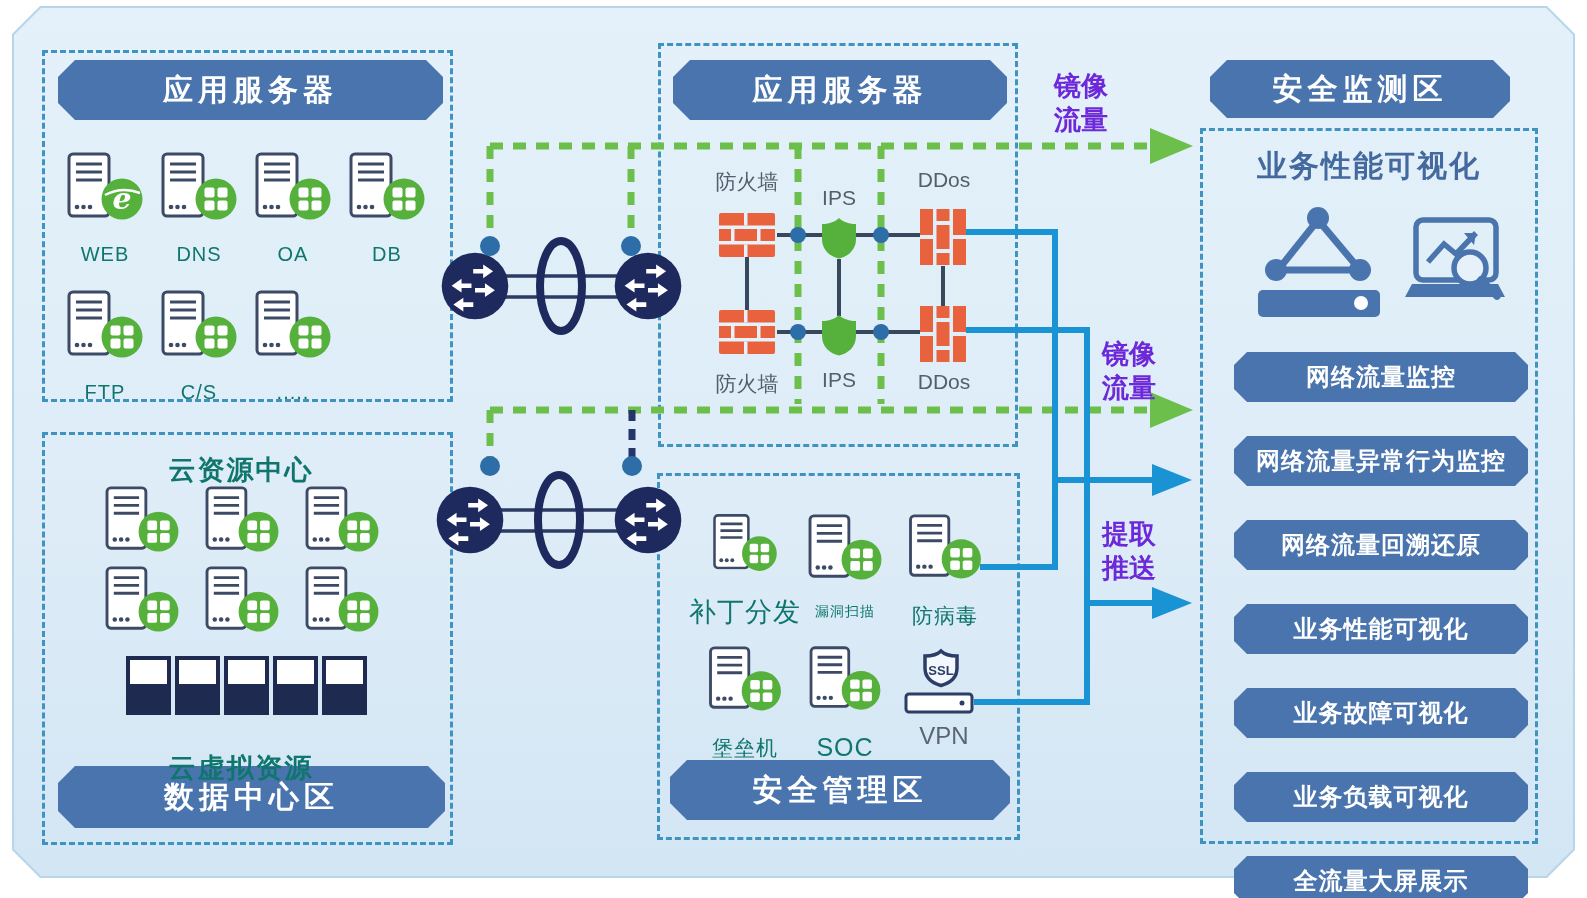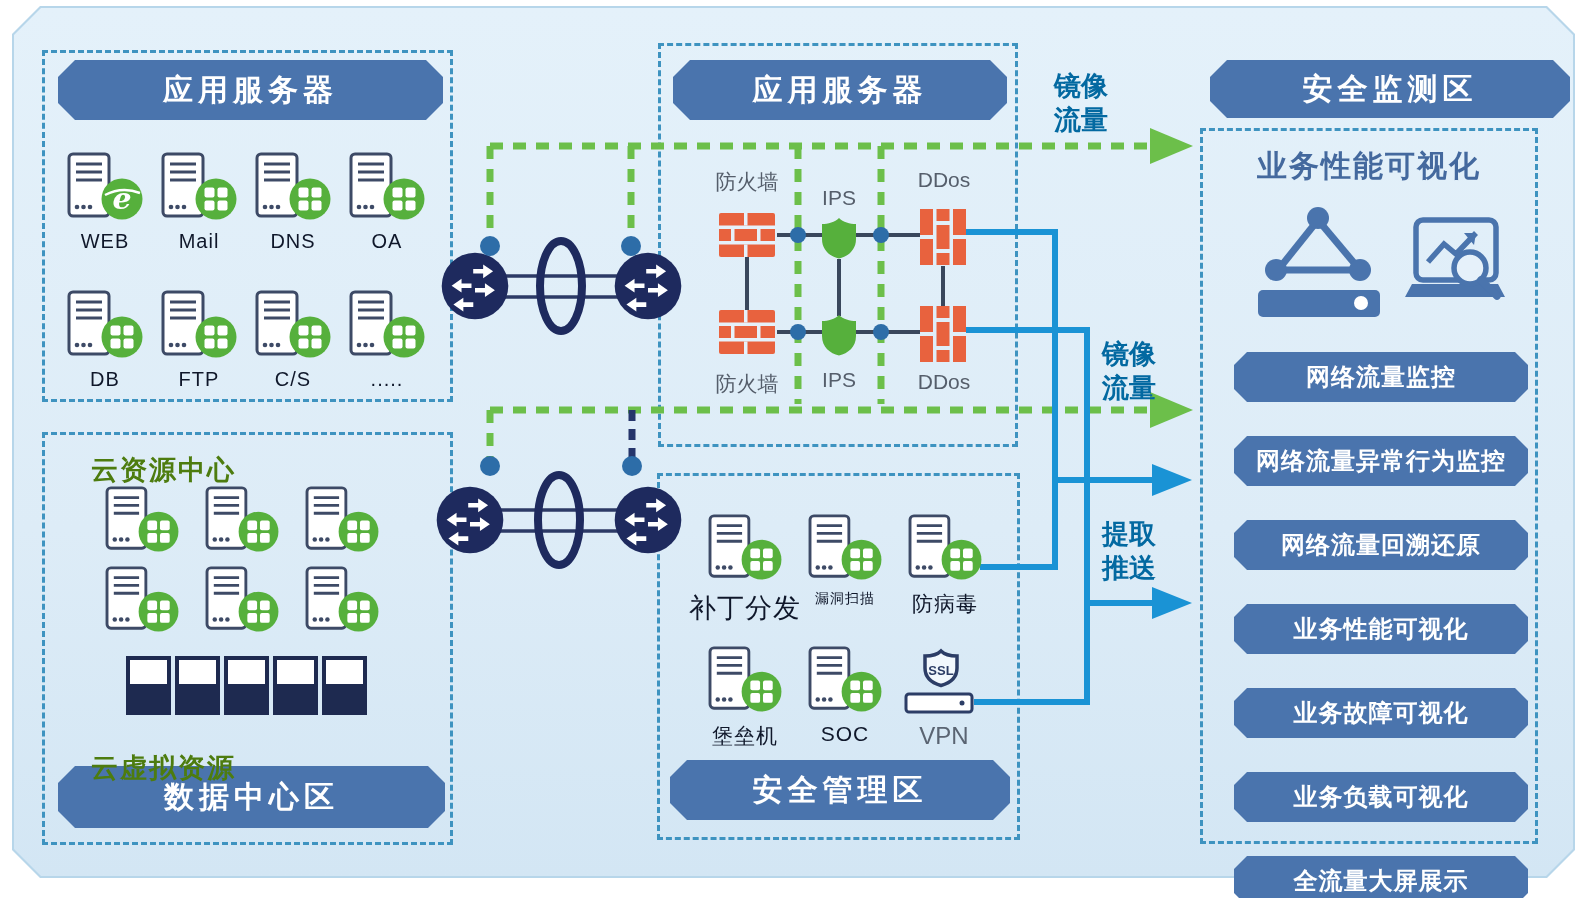--- a/index.html
+++ b/index.html
@@ -19,27 +19,27 @@
     clip-path:polygon(27px 0,calc(100% - 27px) 0,100% 27px,100% calc(100% - 27px),calc(100% - 27px) 100%,27px 100%,0 calc(100% - 27px),0 27px);
   }
   .zone{position:absolute;border:3px dashed #3e93c0;}
   .banner{
     position:absolute;background:#4a74ad;color:#fff;font-weight:bold;
     display:flex;align-items:center;justify-content:center;
     letter-spacing:5px;font-size:30px;
     clip-path:polygon(17px 0,calc(100% - 17px) 0,100% 17px,100% calc(100% - 17px),calc(100% - 17px) 100%,17px 100%,0 calc(100% - 17px),0 17px);
   }
   .wires{position:absolute;left:0;top:0;width:1587px;height:898px;pointer-events:none;}
-  .subtitle{position:absolute;font-weight:bold;color:#4d7c0f;font-size:27px;letter-spacing:2px;}
+  .subtitle{position:absolute;text-align:center;font-weight:bold;color:#0f766e;font-size:27px;letter-spacing:2px;}
   .dev-label{position:absolute;text-align:center;color:#555e6b;font-size:21px;}
-  .flow-label{position:absolute;text-align:center;color:#0369a1;font-weight:bold;font-size:27px;line-height:1.25;}
+  .flow-label{position:absolute;text-align:center;color:#6d28d9;font-weight:bold;font-size:27px;line-height:1.25;}
   .server-grid{position:absolute;display:flex;flex-wrap:wrap;}
   .server-cell{display:flex;flex-direction:column;align-items:center;}
   .server-cell svg{display:block;}
-  .server-cell .slabel{margin-top:8px;color:#0f172a;font-size:20px;letter-spacing:1px;white-space:nowrap;}
+  .server-cell .slabel{margin-top:21px;color:#0f766e;font-size:20px;letter-spacing:1px;white-space:nowrap;}
   .vm-row{position:absolute;display:flex;gap:4px;}
   .vmbox{width:45px;height:59px;border:4px solid #1e2a50;background:#fff;position:relative;}
   .vmbox::after{content:"";position:absolute;left:0;right:0;bottom:0;height:52%;background:#1e2a50;}
   .monitor-title{position:absolute;text-align:center;font-weight:bold;color:#44699e;font-size:30px;letter-spacing:2px;}
   .monitor-list{position:absolute;display:flex;flex-direction:column;gap:34px;}
   .monitor-item{
     height:50px;background:#4a74ad;color:#fff;font-weight:bold;font-size:24px;letter-spacing:1px;
     display:flex;align-items:center;justify-content:center;
     clip-path:polygon(13px 0,calc(100% - 13px) 0,100% 13px,100% calc(100% - 13px),calc(100% - 13px) 100%,13px 100%,0 calc(100% - 13px),0 13px);
   }
@@ -206,43 +206,35 @@
     </div>
   <div class="banner" style="left:58px;top:766px;width:387px;height:62px;">
       <span>数据中心区</span>
     </div>
   <div class="banner" style="left:673px;top:60px;width:334px;height:60px;">
       <span>应用服务器</span>
     </div>
   <div class="banner" style="left:670px;top:760px;width:340px;height:60px;">
       <span>安全管理区</span>
     </div>
-  <div class="banner" style="left:1210px;top:60px;width:360px;height:58px;">
+  <div class="banner" style="left:1210px;top:60px;width:300px;height:58px;">
       <span>安全监测区</span>
     </div>
 
   <div class="server-grid" style="left:58px;top:150px;width:376px;">
 
       <div class="server-cell" style="width:94px;height:138px;">
         <svg width="80" height="72" viewBox="0 0 80 72">
           <use href="#sym-tower" x="2" y="2" width="44" height="66"></use>
 
           <use href="#sym-badge-e" x="36" y="28" width="42" height="42"></use>
         </svg>
         <div class="slabel">WEB</div>
       </div>
 
-      <div class="server-cell" style="width:94px;height:138px;">
-        <svg width="80" height="72" viewBox="0 0 80 72">
-          <use href="#sym-tower" x="2" y="2" width="44" height="66"></use>
-          <use href="#sym-badge-grid" x="36" y="28" width="42" height="42"></use>
-
-        </svg>
-        <div class="slabel">Mail</div>
-      </div>
 
       <div class="server-cell" style="width:94px;height:138px;">
         <svg width="80" height="72" viewBox="0 0 80 72">
           <use href="#sym-tower" x="2" y="2" width="44" height="66"></use>
           <use href="#sym-badge-grid" x="36" y="28" width="42" height="42"></use>
 
         </svg>
         <div class="slabel">DNS</div>
       </div>
 
@@ -388,21 +380,21 @@
           <use href="#sym-badge-grid" x="36" y="28" width="42" height="42"></use>
         </svg>
         <div class="slabel" style="font-size:21px;">堡垒机</div>
       </div>
 
       <div class="server-cell" style="width:100px;height:118px;">
         <svg width="78" height="70" viewBox="0 0 80 72">
           <use href="#sym-tower" x="2" y="2" width="44" height="66"></use>
           <use href="#sym-badge-grid" x="36" y="28" width="42" height="42"></use>
         </svg>
-        <div class="slabel" style="font-size:21px;">SOC</div>
+        <div class="slabel" style="font-size:25px;">SOC</div>
       </div>
     </div>
   <div class="dev-label" style="left:899px;top:722px;width:90px;font-size:24px;color:#5a6472;">VPN</div>
 
   <div class="monitor-title" style="left:1210px;top:146px;width:318px;">业务性能可视化</div>
   <div class="monitor-list" style="left:1234px;top:352px;width:294px;">
 
       <div class="monitor-item">
         <span>网络流量监控</span>
       </div>

